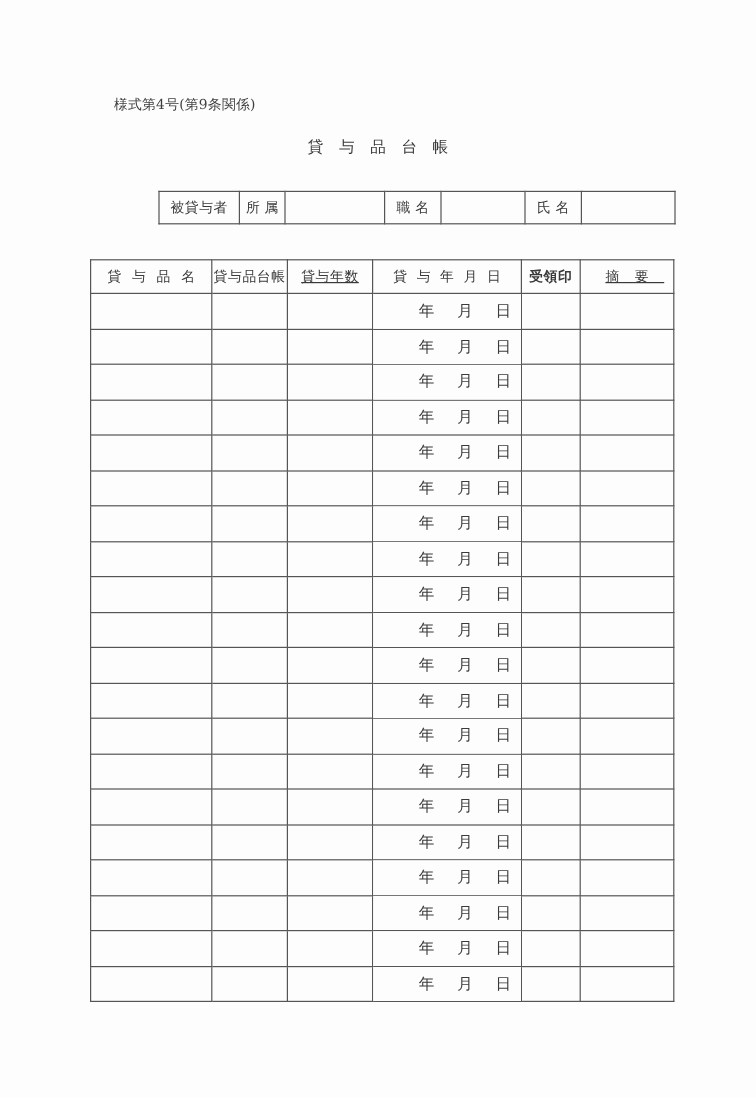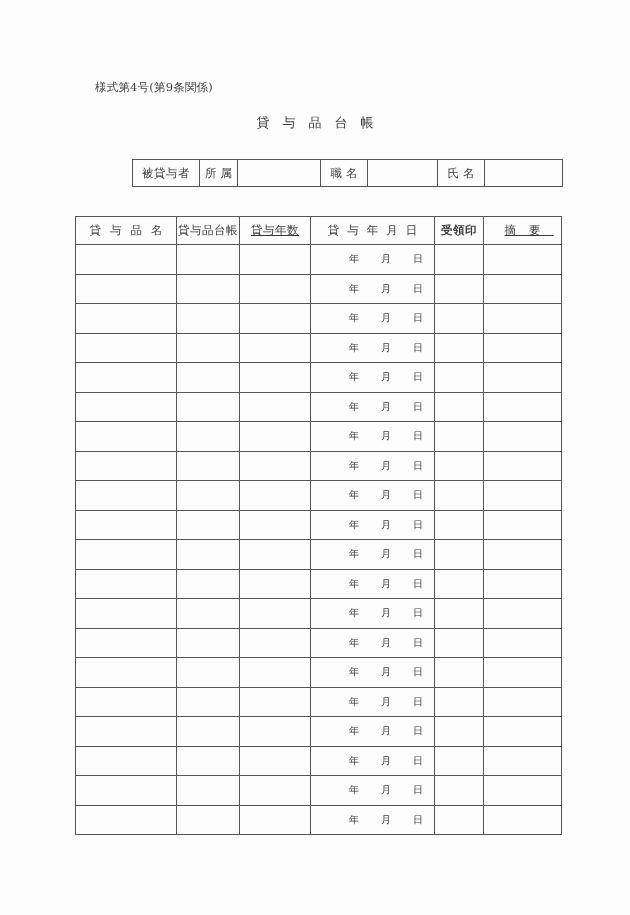--- a/index.html
+++ b/index.html
@@ -109,21 +109,21 @@
 
   
   .date-cell {
     position: relative;
   }
   .date-cell .date-marks {
     display: block;
     text-align: right;
     padding-right: 9px;
     letter-spacing: 0px;
-    font-size: 10px;
+    font-size: 13px;
     color: #3a3a3a;
   }
   .date-cell .date-marks span {
     display: inline-block;
     width: 32px;
     text-align: left;
   }
   .date-cell .date-marks span.last {
     width: 12px;
   }

